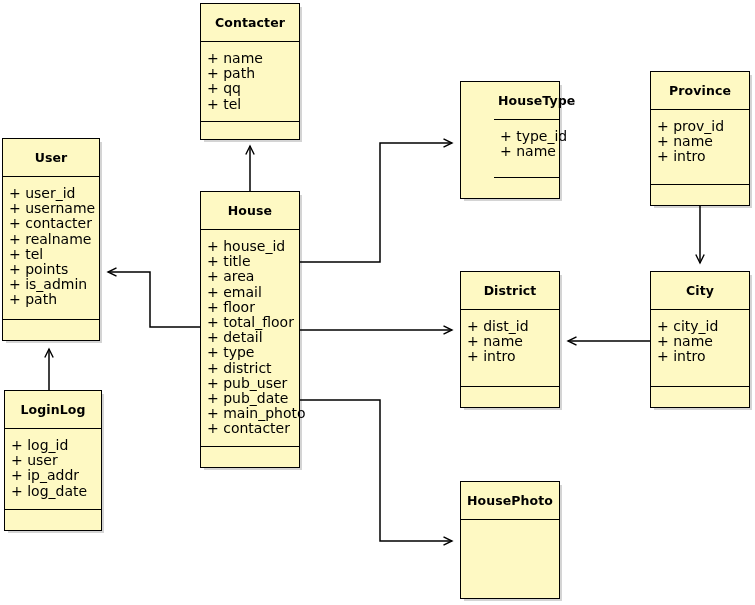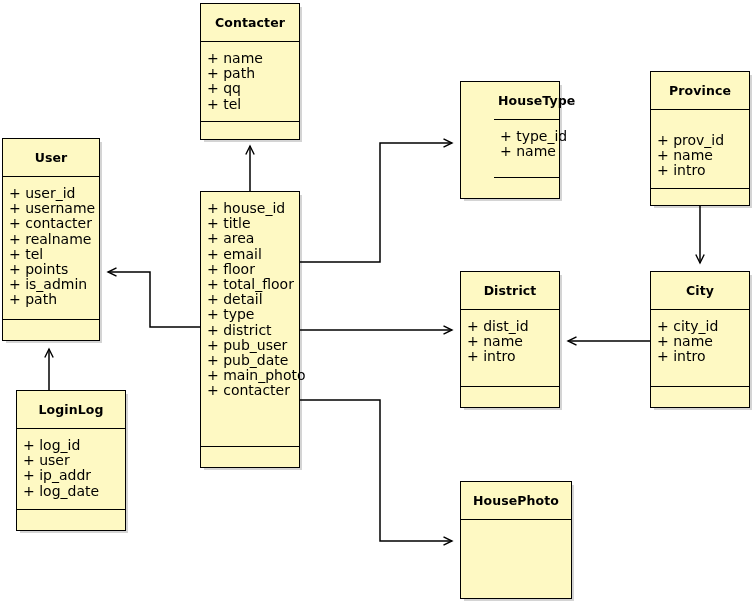--- a/index.html
+++ b/index.html
@@ -125,21 +125,21 @@
         <div class="uml-ops"></div>
       </div>
       <div class="uml-class" style="left: 460px; top: 81px; width: 100px; height: 118px; padding-left: 33px;">
         <div class="uml-title">HouseType</div>
         <div class="uml-attrs">
           <div class="uml-attr"><span>+</span> <span>type_id</span></div>
           <div class="uml-attr"><span>+</span> <span>name</span></div>
         </div>
         <div class="uml-ops"></div>
       </div>
-      <div class="uml-class" style="left: 650px; top: 71px; width: 100px; height: 135px; gap: 14px;">
+      <div class="uml-class" style="left: 650px; top: 71px; width: 100px; height: 135px;">
         <div class="uml-title">Province</div>
         <div class="uml-attrs">
           <div class="uml-attr"><span>+</span> <span>prov_id</span></div>
           <div class="uml-attr"><span>+</span> <span>name</span></div>
           <div class="uml-attr"><span>+</span> <span>intro</span></div>
         </div>
         <div class="uml-ops"></div>
       </div>
       <div class="uml-class" style="left: 2px; top: 138px; width: 98px; height: 203px;">
         <div class="uml-title">User</div>
@@ -149,20 +149,21 @@
           <div class="uml-attr"><span>+</span> <span>contacter</span></div>
           <div class="uml-attr"><span>+</span> <span>realname</span></div>
           <div class="uml-attr"><span>+</span> <span>tel</span></div>
           <div class="uml-attr"><span>+</span> <span>points</span></div>
           <div class="uml-attr"><span>+</span> <span>is_admin</span></div>
           <div class="uml-attr"><span>+</span> <span>path</span></div>
         </div>
         <div class="uml-ops"></div>
       </div>
       <div class="uml-class" style="left: 200px; top: 191px; width: 100px; height: 277px;">
+        <div class="uml-title">House</div>
         <div class="uml-attrs">
           <div class="uml-attr"><span>+</span> <span>house_id</span></div>
           <div class="uml-attr"><span>+</span> <span>title</span></div>
           <div class="uml-attr"><span>+</span> <span>area</span></div>
           <div class="uml-attr"><span>+</span> <span>email</span></div>
           <div class="uml-attr"><span>+</span> <span>floor</span></div>
           <div class="uml-attr"><span>+</span> <span>total_floor</span></div>
           <div class="uml-attr"><span>+</span> <span>detail</span></div>
           <div class="uml-attr"><span>+</span> <span>type</span></div>
           <div class="uml-attr"><span>+</span> <span>district</span></div>
@@ -184,28 +185,28 @@
       </div>
       <div class="uml-class" style="left: 650px; top: 271px; width: 100px; height: 137px;">
         <div class="uml-title">City</div>
         <div class="uml-attrs">
           <div class="uml-attr"><span>+</span> <span>city_id</span></div>
           <div class="uml-attr"><span>+</span> <span>name</span></div>
           <div class="uml-attr"><span>+</span> <span>intro</span></div>
         </div>
         <div class="uml-ops"></div>
       </div>
-      <div class="uml-class" style="left: 16px; top: 390px; width: 110px; height: 141px;">
+      <div class="uml-class" style="left: 4px; top: 390px; width: 98px; height: 141px;">
         <div class="uml-title">LoginLog</div>
         <div class="uml-attrs">
           <div class="uml-attr"><span>+</span> <span>log_id</span></div>
           <div class="uml-attr"><span>+</span> <span>user</span></div>
           <div class="uml-attr"><span>+</span> <span>ip_addr</span></div>
           <div class="uml-attr"><span>+</span> <span>log_date</span></div>
         </div>
         <div class="uml-ops"></div>
       </div>
-      <div class="uml-class" style="left: 460px; top: 481px; width: 112px; height: 118px;">
+      <div class="uml-class" style="left: 460px; top: 481px; width: 100px; height: 118px;">
         <div class="uml-title">HousePhoto</div>
         <div class="uml-ops"></div>
       </div>
     </div>
 </div>
 
 </body></html>

